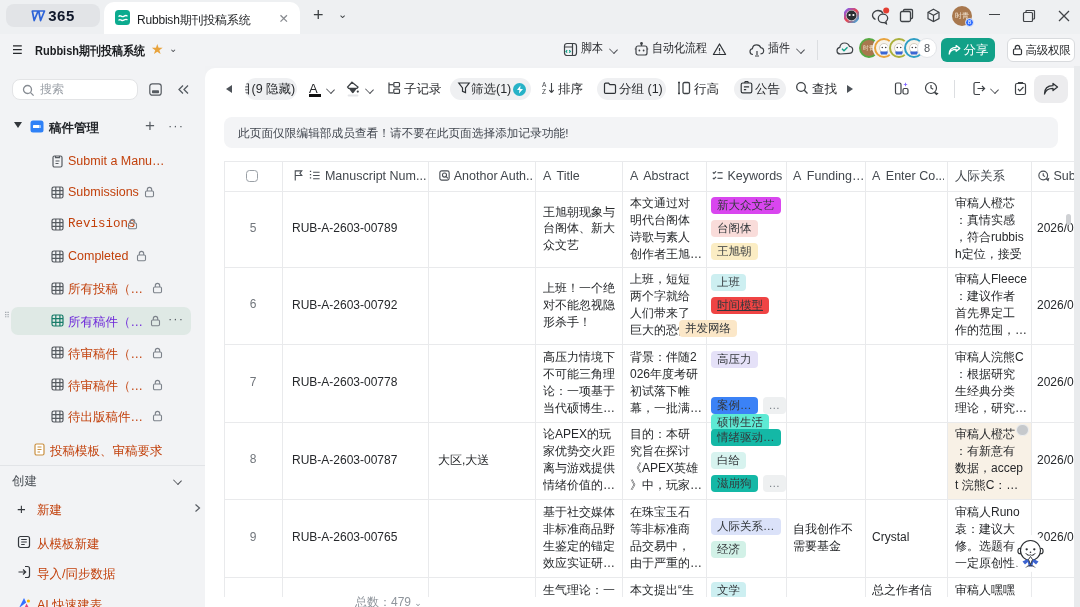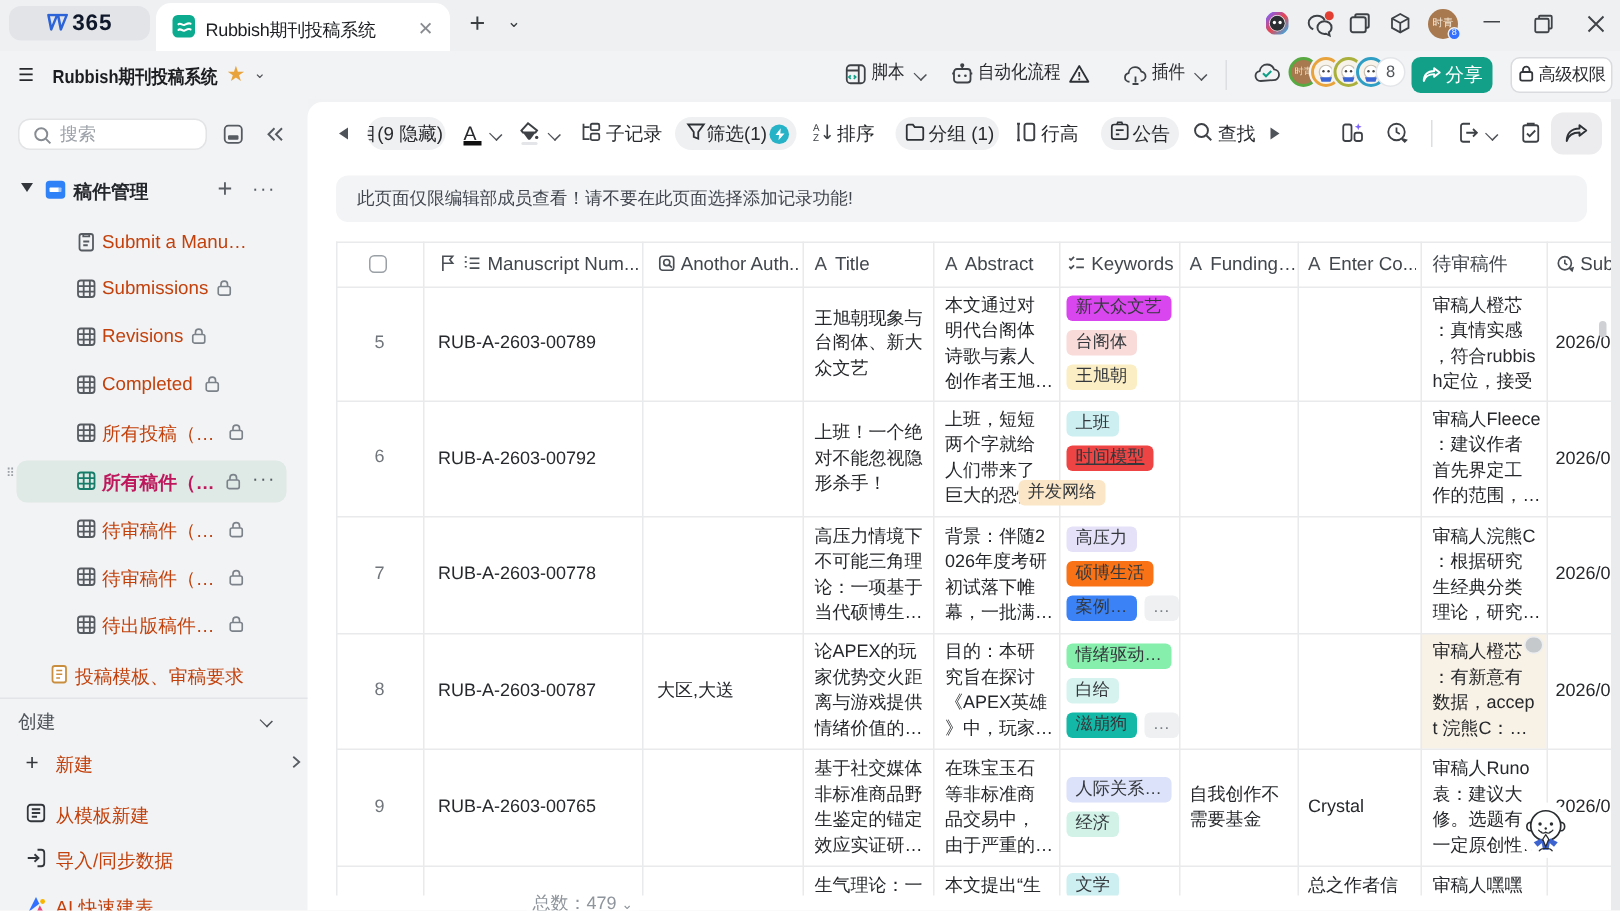--- a/index.html
+++ b/index.html
@@ -111,21 +111,21 @@
 <div class="hdr" style="left:543px;top:161px;width:80px;"><span class="aicon">A</span> Title</div>
 <div class="hdr" style="left:630px;top:161px;width:72px;"><span class="aicon">A</span> Abstract</div>
 <div class="hdr" style="left:711px;top:161px;width:72px;"><svg width="13" height="13" viewBox="0 0 14 14" fill="none" stroke="#4a4f55" stroke-width="1.3" style="vertical-align:-2px">
         <path d="M2 3.5l1.2 1.2L5.4 2.5"></path>
         <path d="M7 4h5.5"></path>
         <path d="M2 9.5l1.2 1.2 2.2-2.2"></path>
         <path d="M7 10h5.5"></path>
       </svg> Keywords</div>
 <div class="hdr" style="left:793px;top:161px;width:70px;"><span class="aicon">A</span> Funding…</div>
 <div class="hdr" style="left:872px;top:161px;width:72px;"><span class="aicon">A</span> Enter Co...</div>
-<div class="hdr" style="left:955px;top:161px;width:74px;">待审稿件</div>
+<div class="hdr" style="left:955px;top:161px;width:74px;">人际关系</div>
 <div class="hdr" style="left:1037px;top:161px;width:40px;"><svg width="13" height="13" viewBox="0 0 14 14" fill="none" stroke="#4a4f55" stroke-width="1.2" style="vertical-align:-2px">
         <circle cx="6.7" cy="7" r="4.7"></circle>
         <path d="M6.7 4.5V7l1.8 1.2"></path>
         <path d="M10.5 11l2-0.6-0.6 2z" fill="#4a4f55"></path>
       </svg> Subr</div>
 <div class="rnum" style="left:224px;top:220.8px;">5</div>
 <div class="rnum" style="left:224px;top:297.2px;">6</div>
 <div class="rnum" style="left:224px;top:374.8px;">7</div>
 <div class="rnum" style="left:224px;top:452.2px;">8</div>
 <div class="rnum" style="left:224px;top:529.8px;">9</div>
@@ -145,23 +145,23 @@
 <div class="cell" style="left:630px;top:349.0px;width:72px;">背景：伴随2<br>026年度考研<br>初试落下帷<br>幕，一批满…</div>
 <div class="cell" style="left:630px;top:426.4px;width:72px;">目的：本研<br>究旨在探讨<br>《APEX英雄<br>》中，玩家…</div>
 <div class="cell" style="left:630px;top:504.0px;width:72px;">在珠宝玉石<br>等非标准商<br>品交易中，<br>由于严重的…</div>
 <div style="position:absolute;left:711px;top:197.3px;white-space:nowrap;"><span class="tag" style="background:#d946ef;">新大众文艺</span></div>
     <div style="position:absolute;left:711px;top:220.3px;white-space:nowrap;"><span class="tag" style="background:#f9dcda;">台阁体</span></div>
     <div style="position:absolute;left:711px;top:243.3px;white-space:nowrap;"><span class="tag" style="background:#fbedc4;">王旭朝</span></div>
 <div style="position:absolute;left:711px;top:273.7px;white-space:nowrap;"><span class="tag" style="background:#cdeff1;">上班</span></div>
     <div style="position:absolute;left:711px;top:296.7px;white-space:nowrap;"><span class="tag" style="background:#ef4444;text-decoration:underline;">时间模型</span></div>
     <div style="position:absolute;left:679px;top:319.7px;white-space:nowrap;text-decoration:underline;"><span class="tag" style="background:#fbe7c8;">并发网络</span></div>
 <div style="position:absolute;left:711px;top:351.3px;white-space:nowrap;"><span class="tag" style="background:#e5e1f8;">高压力</span></div>
-    <div style="position:absolute;left:711px;top:374.3px;white-space:nowrap;"><span class="tag" style="background:#f97316;">硕博生活</span></div>
+    <div style="position:absolute;left:711px;top:374.3px;white-space:nowrap;"><span class="tag" style="background:#5eead4;margin-top:40px;">硕博生活</span></div>
     <div style="position:absolute;left:711px;top:397.3px;white-space:nowrap;"><span class="tag" style="background:#3b82f6;">案例…</span><span class="tag" style="background:#eef0f1;color:#7a8087;margin-left:5px;">…</span></div>
-<div style="position:absolute;left:711px;top:428.7px;white-space:nowrap;"><span class="tag" style="background:#86efac;">情绪驱动…</span></div>
+<div style="position:absolute;left:711px;top:428.7px;white-space:nowrap;"><span class="tag" style="background:#14b8a6;">情绪驱动…</span></div>
     <div style="position:absolute;left:711px;top:451.7px;white-space:nowrap;"><span class="tag" style="background:#d7f3ef;">白给</span></div>
     <div style="position:absolute;left:711px;top:474.7px;white-space:nowrap;"><span class="tag" style="background:#14b8a6;">滋崩狗</span><span class="tag" style="background:#eef0f1;color:#7a8087;margin-left:5px;">…</span></div>
 <div style="position:absolute;left:711px;top:517.8px;white-space:nowrap;"><span class="tag" style="background:#dbe2f9;">人际关系…</span></div>
     <div style="position:absolute;left:711px;top:540.8px;white-space:nowrap;"><span class="tag" style="background:#d2f1e7;">经济</span></div>
 <div class="cell" style="left:793px;top:520.9px;width:70px;">自我创作不<br>需要基金</div>
 <div class="cell" style="left:872px;top:529.3px;width:70px;">Crystal</div>
 <div class="cell" style="left:955px;top:195.0px;width:74px;">审稿人橙芯<br>：真情实感<br>，符合rubbis<br>h定位，接受</div>
 <div class="cell" style="left:955px;top:271.4px;width:74px;">审稿人Fleece<br>：建议作者<br>首先界定工<br>作的范围，…</div>
 <div class="cell" style="left:955px;top:349.0px;width:74px;">审稿人浣熊C<br>：根据研究<br>生经典分类<br>理论，研究…</div>
 <div class="cell" style="left:955px;top:426.4px;width:74px;">审稿人橙芯<br>：有新意有<br>数据，accep<br>t 浣熊C：…</div>
@@ -315,21 +315,21 @@
     </svg>
 <div class="sideitem" style="left:68px;top:185.4px;">Submissions</div>
 <svg class="abs" style="left:144px;top:186.4px;" width="11" height="12" viewBox="0 0 11 12" fill="none" stroke="#7c828a" stroke-width="1.1">
       <rect x="1.5" y="5" width="8" height="5.7" rx="1.2"></rect>
       <path d="M3.3 5V3.6a2.2 2.2 0 014.4 0V5"></path>
     </svg>
 <svg class="abs" style="left:51px;top:217.7px;" width="13" height="13" viewBox="0 0 13 13" fill="none" stroke="#565b61" stroke-width="1.2">
       <rect x="1" y="1" width="11" height="11" rx="1.8"></rect>
       <path d="M1 4.7h11M1 8.4h11M4.8 1v11M8.9 1v11"></path>
     </svg>
-<div class="sideitem" style="left:68px;top:217.2px;">Revisions</div>
+<div class="sideitem" style="left:68px;top:217.2px;font-family:Liberation Mono, monospace;">Revisions</div>
 <svg class="abs" style="left:127px;top:218.2px;" width="11" height="12" viewBox="0 0 11 12" fill="none" stroke="#7c828a" stroke-width="1.1">
       <rect x="1.5" y="5" width="8" height="5.7" rx="1.2"></rect>
       <path d="M3.3 5V3.6a2.2 2.2 0 014.4 0V5"></path>
     </svg>
 <svg class="abs" style="left:51px;top:249.89999999999998px;" width="13" height="13" viewBox="0 0 13 13" fill="none" stroke="#565b61" stroke-width="1.2">
       <rect x="1" y="1" width="11" height="11" rx="1.8"></rect>
       <path d="M1 4.7h11M1 8.4h11M4.8 1v11M8.9 1v11"></path>
     </svg>
 <div class="sideitem" style="left:68px;top:249.4px;">Completed</div>
 <svg class="abs" style="left:136px;top:250.39999999999998px;" width="11" height="12" viewBox="0 0 11 12" fill="none" stroke="#7c828a" stroke-width="1.1">
@@ -371,21 +371,21 @@
 <svg class="abs" style="left:152px;top:410.4px;" width="11" height="12" viewBox="0 0 11 12" fill="none" stroke="#7c828a" stroke-width="1.1">
       <rect x="1.5" y="5" width="8" height="5.7" rx="1.2"></rect>
       <path d="M3.3 5V3.6a2.2 2.2 0 014.4 0V5"></path>
     </svg>
 <div class="abs" style="left:11px;top:306.5px;width:180px;height:28px;background:#dfe9e5;border-radius:7px;"></div>
 <div class="abs" style="left:4px;top:314px;color:#9aa0a6;font-size:8px;line-height:4px;">⠿</div>
 <svg class="abs" style="left:51px;top:314px;" width="13" height="13" viewBox="0 0 13 13" fill="none" stroke="#177c69" stroke-width="1.2">
       <rect x="1" y="1" width="11" height="11" rx="1.8"></rect>
       <path d="M1 4.7h11M1 8.4h11M4.8 1v11M8.9 1v11"></path>
     </svg>
-<div class="sideitem" style="left:68px;top:313.5px;color:#be185d;font-weight:bold;">所有稿件（…</div>
+<div class="sideitem" style="left:68px;top:313.5px;color:#6d28d9;font-weight:normal;">所有稿件（…</div>
 <svg class="abs" style="left:150px;top:315px;" width="11" height="12" viewBox="0 0 11 12" fill="none" stroke="#7c828a" stroke-width="1.1">
       <rect x="1.5" y="5" width="8" height="5.7" rx="1.2"></rect>
       <path d="M3.3 5V3.6a2.2 2.2 0 014.4 0V5"></path>
     </svg>
 <div class="abs" style="left:168px;top:311px;font-size:13px;color:#585d63;letter-spacing:1px;">···</div>
 <svg class="abs" style="left:33px;top:442.5px;" width="13" height="13" viewBox="0 0 13 13">
       <rect x="2" y="1" width="9" height="11" rx="1.5" fill="#fff" stroke="#c98f3f" stroke-width="1.2"></rect>
       <path d="M4.5 4h4M4.5 6.5h4M4.5 9h2.5" stroke="#c98f3f" stroke-width="1.1"></path>
     </svg>
 <div class="sideitem" style="left:50px;top:442.5px;">投稿模板、审稿要求</div>

